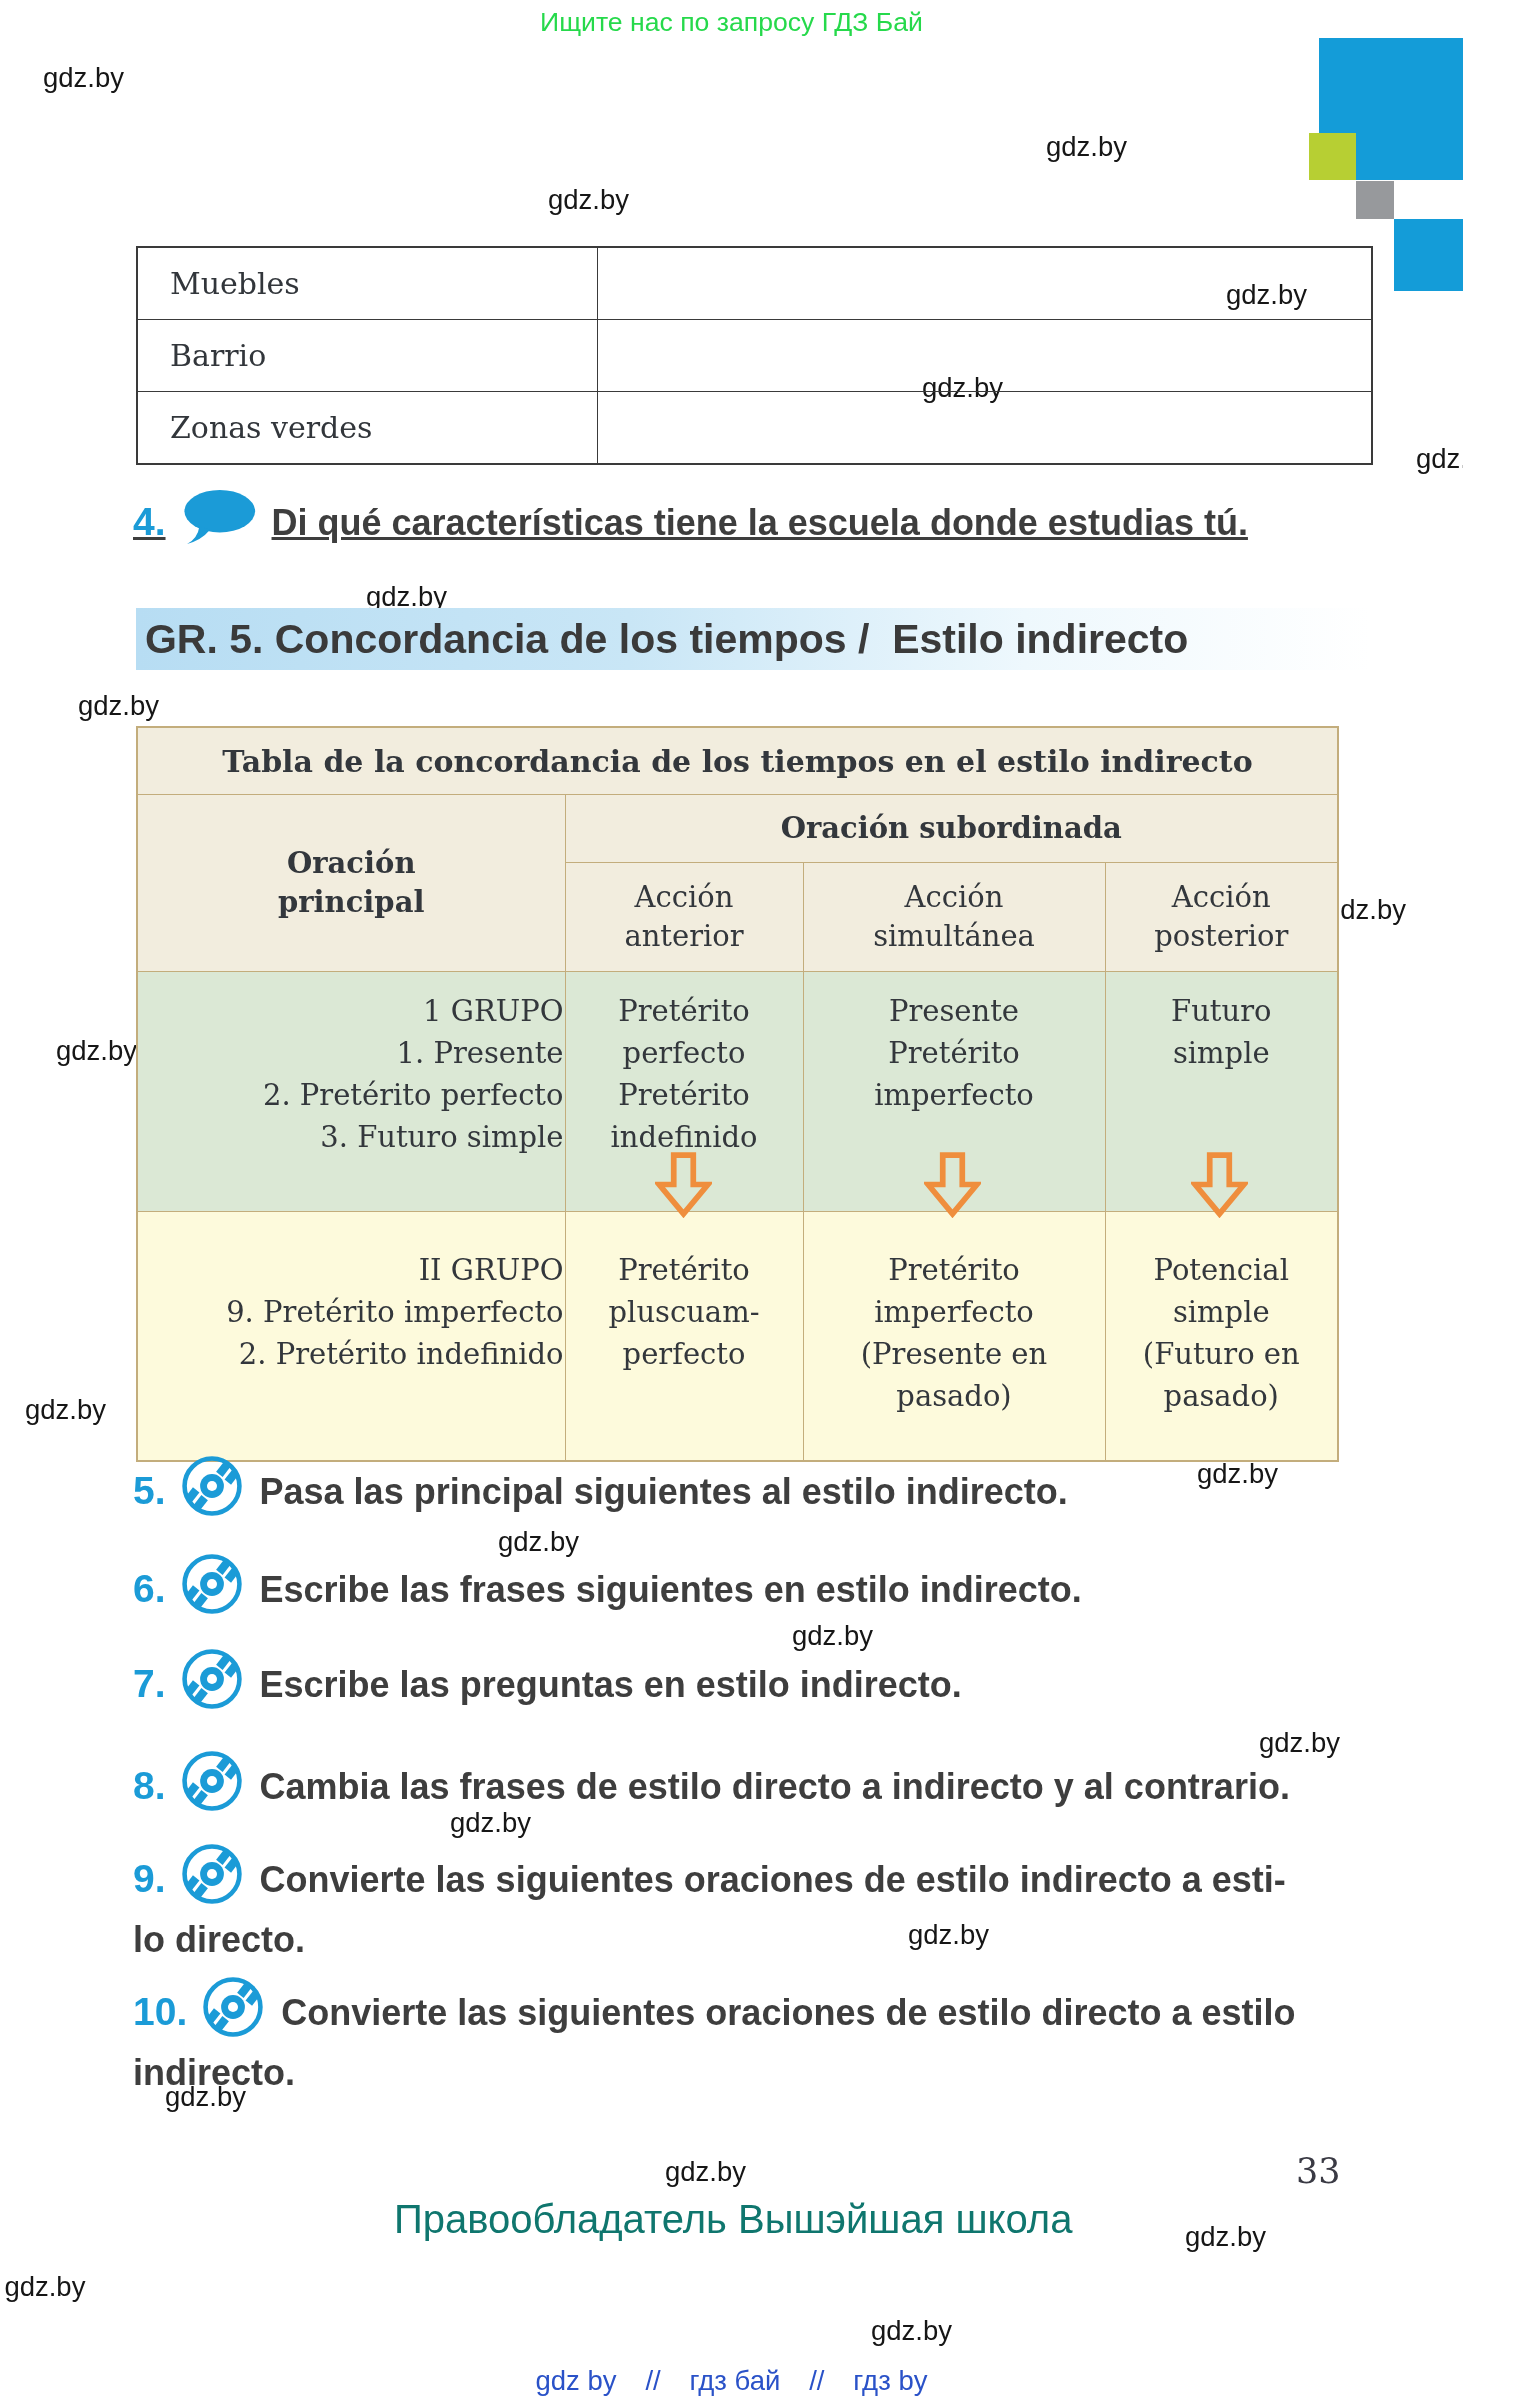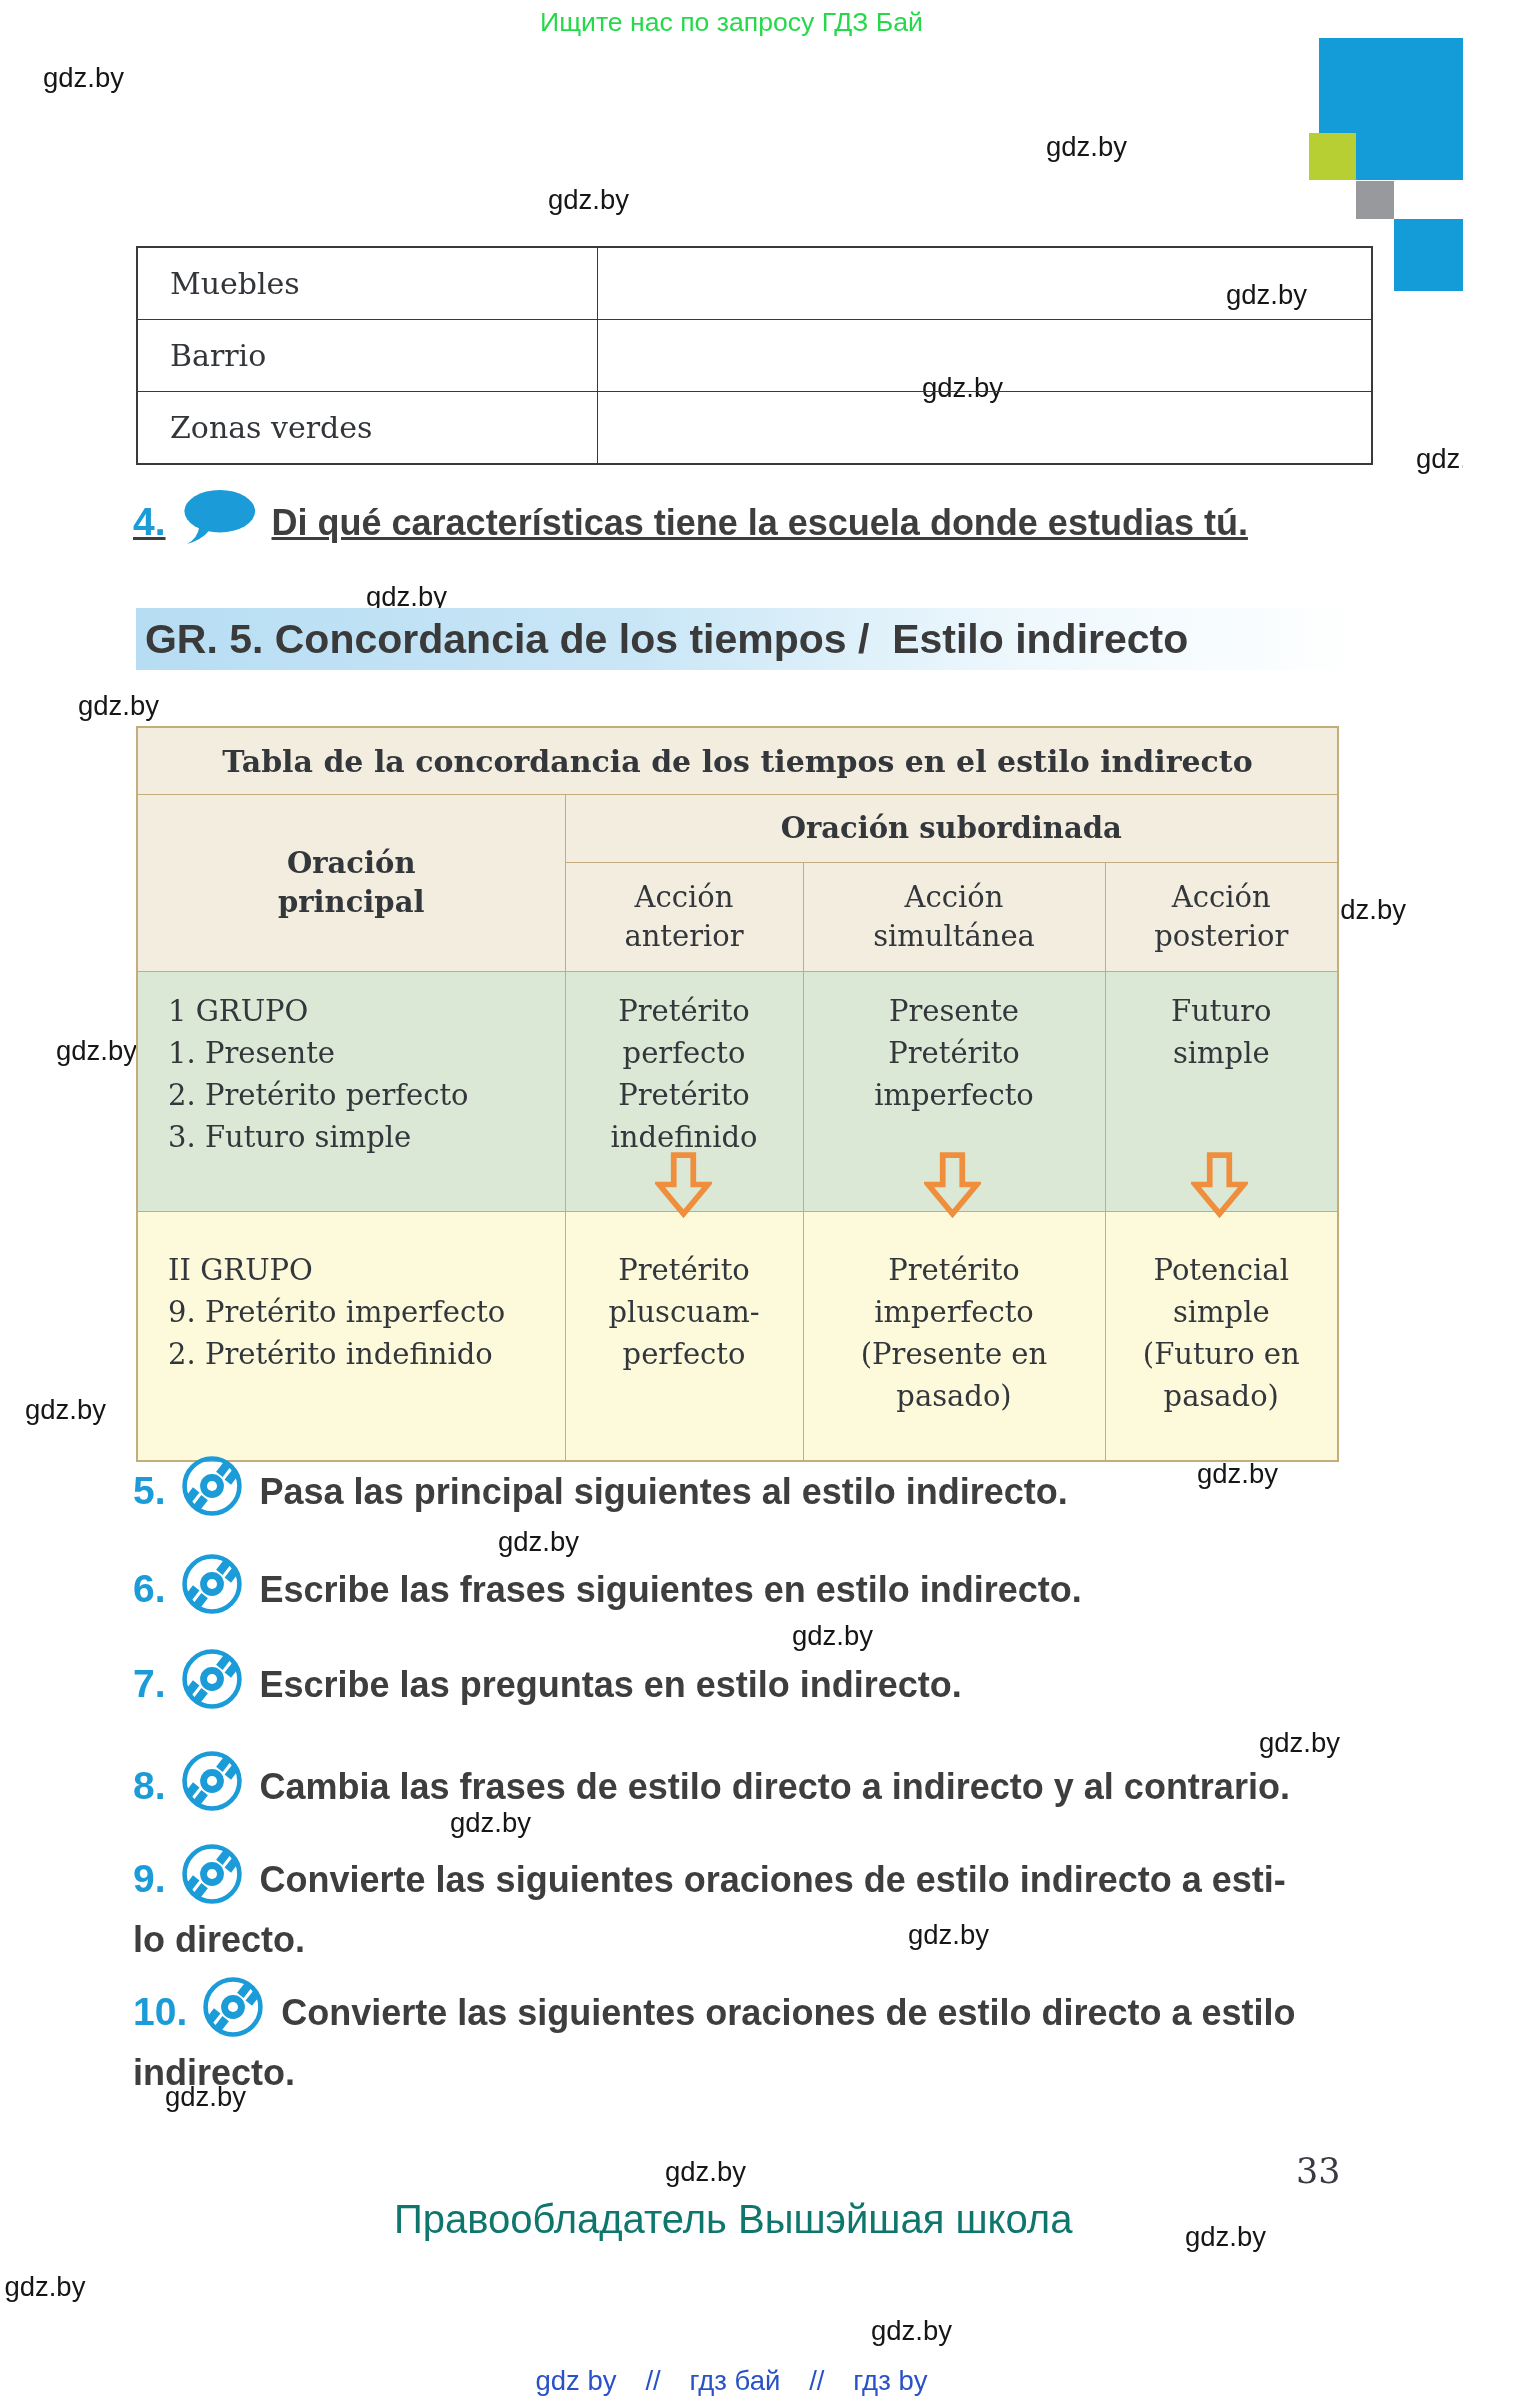--- a/index.html
+++ b/index.html
@@ -26,21 +26,21 @@
       border:2.7px solid #c3ad7c;background:#f2edde;}
   .t2 td{border:1.8px solid #c3ad7c;font-family:"DejaVu Serif",serif;color:#33373c;
          font-size:29px;white-space:pre-line;text-align:center;vertical-align:middle;
          line-height:39px;}
   .t2 .title{height:64px;font-weight:bold;font-size:30px;}
   .t2 .hmain{font-weight:bold;}
   .t2 .hsub{height:65px;font-weight:bold;}
   .t2 .haccion{height:106px;}
   .t2 .grow td{background:#dbe8d5;vertical-align:top;padding-top:17.7px;line-height:42px;height:220px;}
   .t2 .yrow td{background:#fdfadc;vertical-align:top;padding-top:37px;line-height:42px;height:210px;}
-  .t2 td.left{text-align:left;padding-left:30px;}
+  .t2 td.left{text-align:right;padding-left:30px;}
   
   .item{position:absolute;left:133px;width:1347px;font-weight:bold;color:#3e3e3e;
         font-size:36px;line-height:42px;}
   .item .num{color:#1b9bd7;font-size:39px;margin-right:7px;}
   .item .icon{display:inline-block;vertical-align:middle;position:relative;top:-4.4px;
               margin:0 16px 0 7px;}
   .item .txt{white-space:pre-line;}
   .arrow{position:absolute;width:57px;height:67px;}
   .sq{position:absolute;}
   .pgnum{position:absolute;left:1296px;top:2151px;font-family:"DejaVu Serif",serif;

